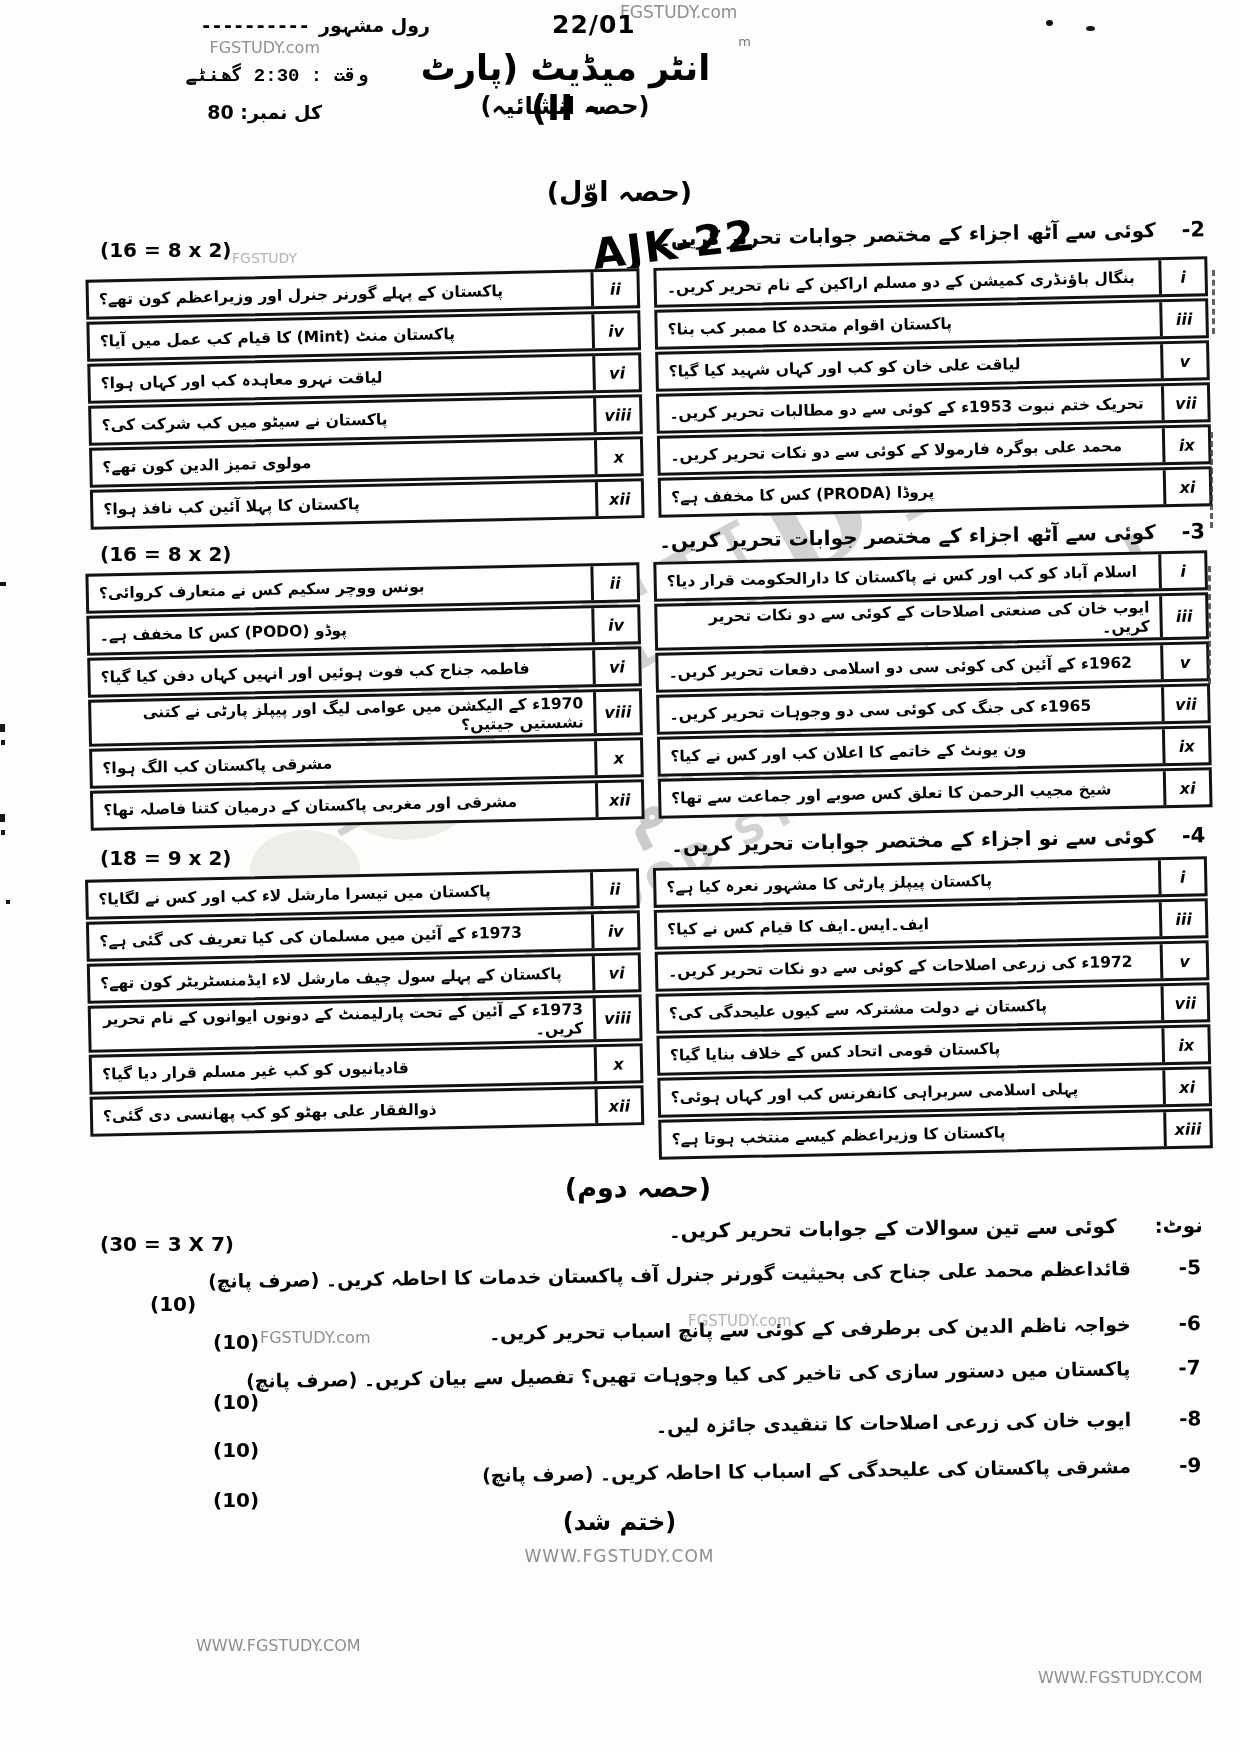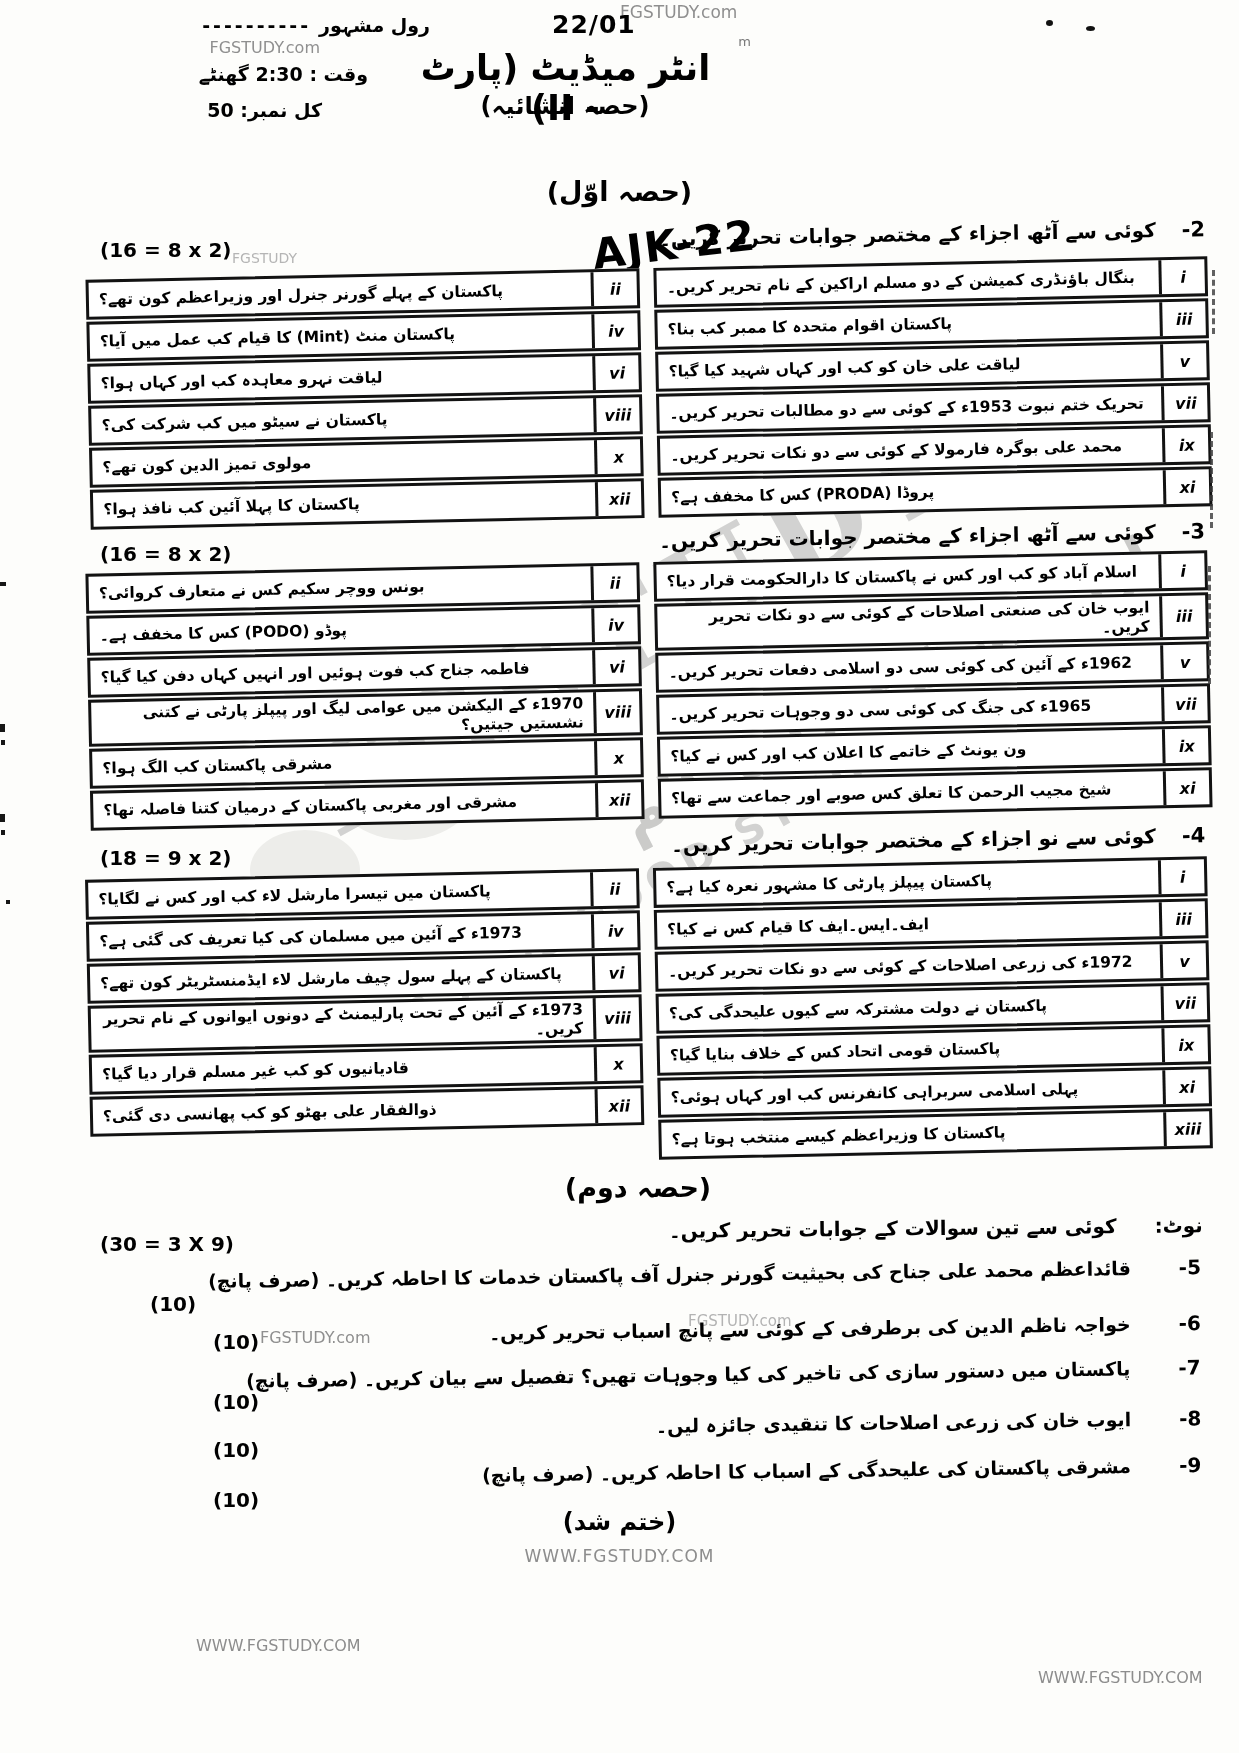--- a/index.html
+++ b/index.html
@@ -18,21 +18,21 @@
   .wm-top { left:620px; top:2px; font-size:17px; color:#8f8f8f; }
   .subject-title { right:238px; top:20px; font-size:33px; font-weight:700; }
   .artifact-m { right:488px; top:34px; font-size:13px; color:#777; }
   .exam-level { left:418px; top:48px; width:295px; text-align:center; font-size:35px; font-weight:700; }
   .paper-type { left:455px; top:92px; width:220px; text-align:center; font-size:24px; font-weight:700; }
   .head-left { left:70px; top:14px; width:360px; font-size:19px; font-weight:700; text-align:left; }
   .head-left .line { display:flex; direction:rtl; justify-content:flex-start; align-items:center; }
   .roll-line { margin-right:0; }
   .dashes { letter-spacing:3px; font-weight:700; margin-right:8px; }
   .wm-left { margin:2px 85px 4px 0; font-size:16px; font-weight:400; color:#8f8f8f; direction:ltr; text-align:right; width:250px; }
-  .time-line { margin-right:62px; margin-top:6px; }
+  .time-line { margin-right:62px; margin-top:6px;font-family:Liberation Mono, monospace; }
   .marks-line { margin-right:108px; margin-top:14px; }
   .dot-artifact { background:#111; border-radius:50%; }
 
   
   .sec-heading { left:0; width:1239px; text-align:center; font-size:27px; font-weight:700; }
   .h1 { top:176px; }
   .h2 { top:1172px;padding-left:37px; }
 
   
   .qheader { right:34px; display:flex; direction:rtl; align-items:baseline; font-size:20px; font-weight:700; transform:rotate(-1deg); }
@@ -122,21 +122,21 @@
   <div class="abs dot-artifact" style="left:1046px;top:20px;width:7px;height:6px;"></div>
   <div class="abs dot-artifact" style="left:1086px;top:26px;width:9px;height:5px;"></div>
 
   <div class="abs head-left">
     <div class="line roll-line">
       <span>رول مشہور</span>
       <span class="dashes">----------</span>
     </div>
     <div class="wm-left">FGSTUDY.com</div>
     <div class="line time-line">وقت : 2:30 گھنٹے</div>
-    <div class="line marks-line">کل نمبر: 50</div>
+    <div class="line marks-line">کل نمبر: 80</div>
   </div>
 
   <div class="abs sec-heading h1 rtl">(حصہ اوّل)</div>
 
   <div class="abs qheader qh2">
     <span class="qnum">2-</span>
     <span>کوئی سے آٹھ اجزاء کے مختصر جوابات تحریر کریں۔</span>
   </div>
   <div class="abs qmarks qm2">(16 = 8 x 2)</div>
   <div class="abs wm-q2marks">FGSTUDY</div>
@@ -321,21 +321,21 @@
         </div>
       </div>
   </div>
 
   <div class="abs sec-heading h2 rtl">(حصہ دوم)</div>
 
   <div class="abs note-row">
     <span class="note-label">نوٹ:</span>
     <span>کوئی سے تین سوالات کے جوابات تحریر کریں۔</span>
   </div>
-  <div class="abs qmarks qm-note">(30 = 3 X 9)</div>
+  <div class="abs qmarks qm-note">(30 = 3 X 7)</div>
 
   <div class="abs essay e5">
     <span class="enum">5-</span>
     <span>قائداعظم محمد علی جناح کی بحیثیت گورنر جنرل آف پاکستان خدمات کا احاطہ کریں۔ (صرف پانچ)</span>
   </div>
   <div class="abs emarks m5">(10)</div>
   <div class="abs wm-q5">FGSTUDY.com</div>
 
   <div class="abs essay e6">
     <span class="enum">6-</span>

